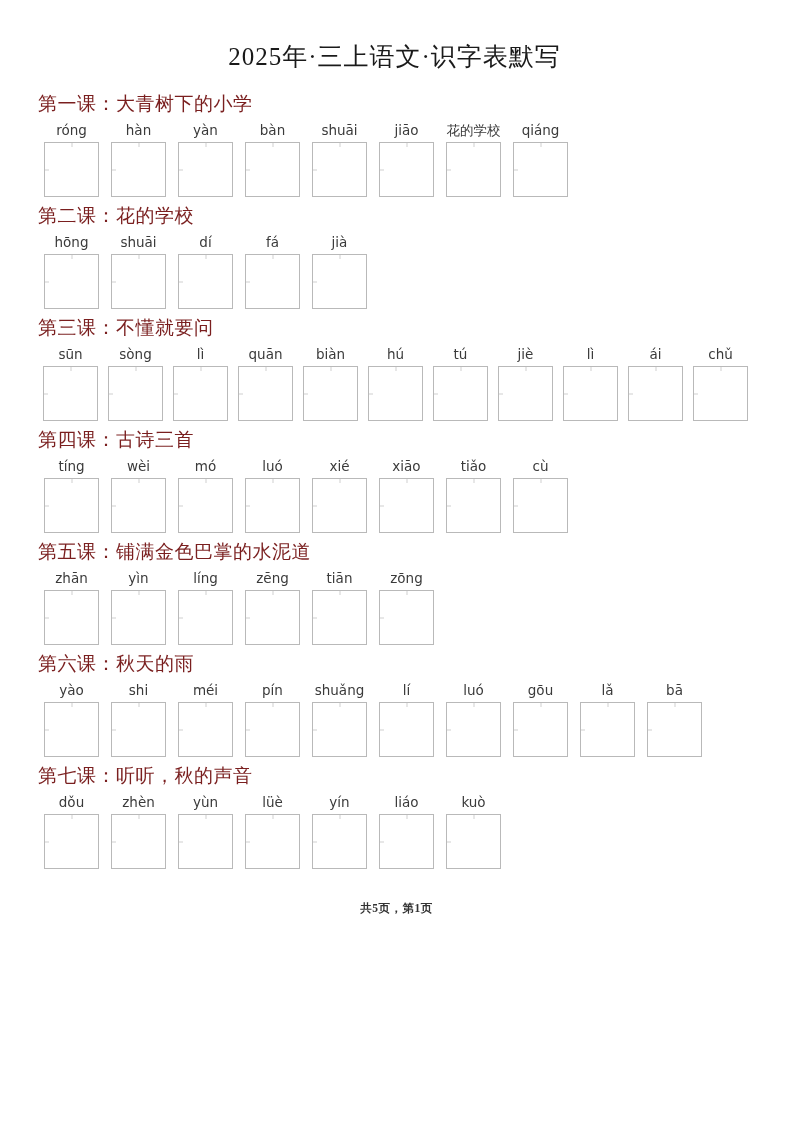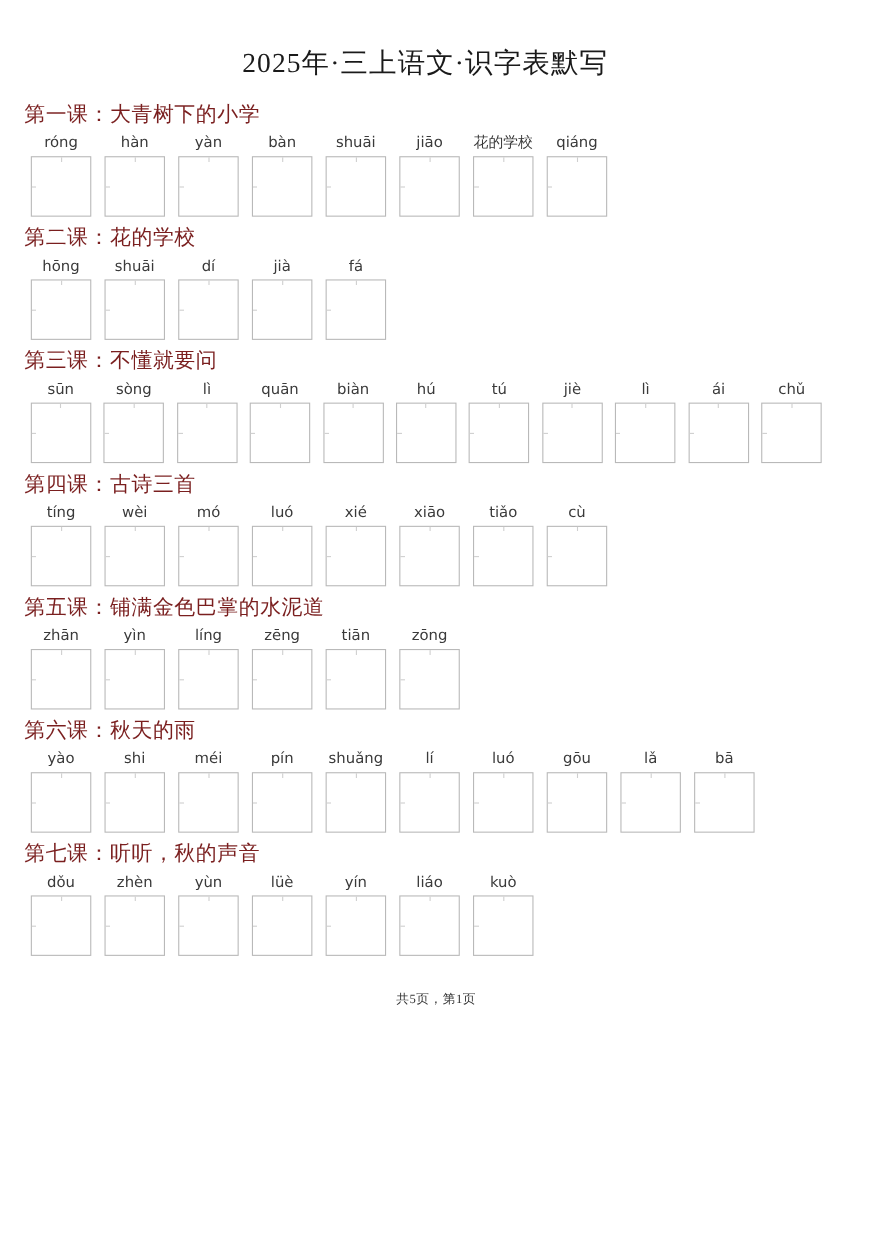--- a/index.html
+++ b/index.html
@@ -12,21 +12,21 @@
     height: 1122px;
     font-family: "Liberation Sans", sans-serif;
     color: #000000;
     position: relative;
     overflow: hidden;
   }
   .page {
     width: 793px;
     height: 934px;
     box-sizing: border-box;
-    padding: 34px 40px 0 20px;
+    padding: 34px 40px 0 36px;
     position: relative;
   }
   .doc-title {
     text-align: center;
     font-family: "Liberation Serif", serif;
     font-size: 25px;
     letter-spacing: 1px;
     color: #1a1a1a;
     margin: 6px 0 18px 0;
     font-weight: 400;
@@ -95,20 +95,21 @@
   .footer {
     position: absolute;
     bottom: 18px;
     left: 0;
     right: 0;
     text-align: center;
     font-family: "Liberation Serif", serif;
     font-size: 11.5px;
     color: #333333;
     letter-spacing: 0.5px;
+    font-weight: bold;
   }
 </style>
 </head>
 <body>
 
 <div class="page">
 
   <h1 class="doc-title">2025年·三上语文·识字表默写</h1>
 
   <div id="lessons-container">
@@ -158,25 +159,25 @@
           </div>
           <div class="cell">
             <div class="pinyin">shuāi</div>
             <div class="tianzi"></div>
           </div>
           <div class="cell">
             <div class="pinyin">dí</div>
             <div class="tianzi"></div>
           </div>
           <div class="cell">
+            <div class="pinyin">fá</div>
+            <div class="tianzi"></div>
+          </div>
+          <div class="cell">
             <div class="pinyin">jià</div>
-            <div class="tianzi"></div>
-          </div>
-          <div class="cell">
-            <div class="pinyin">fá</div>
             <div class="tianzi"></div>
           </div>
         </div>
       </div>
       <div class="lesson">
         <div class="lesson-title">第三课：不懂就要问</div>
         <div class="grid-row">
           <div class="cell">
             <div class="pinyin">sūn</div>
             <div class="tianzi"></div>

